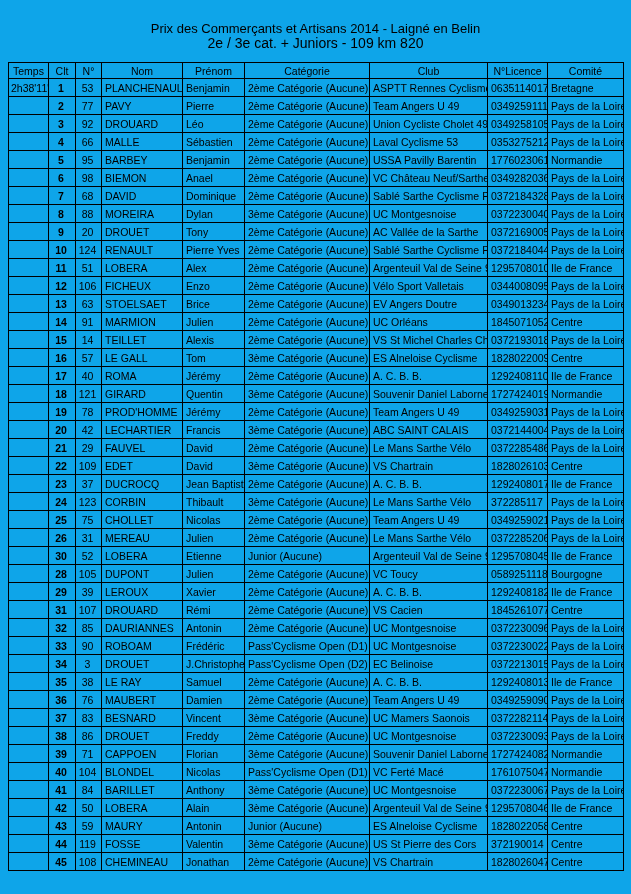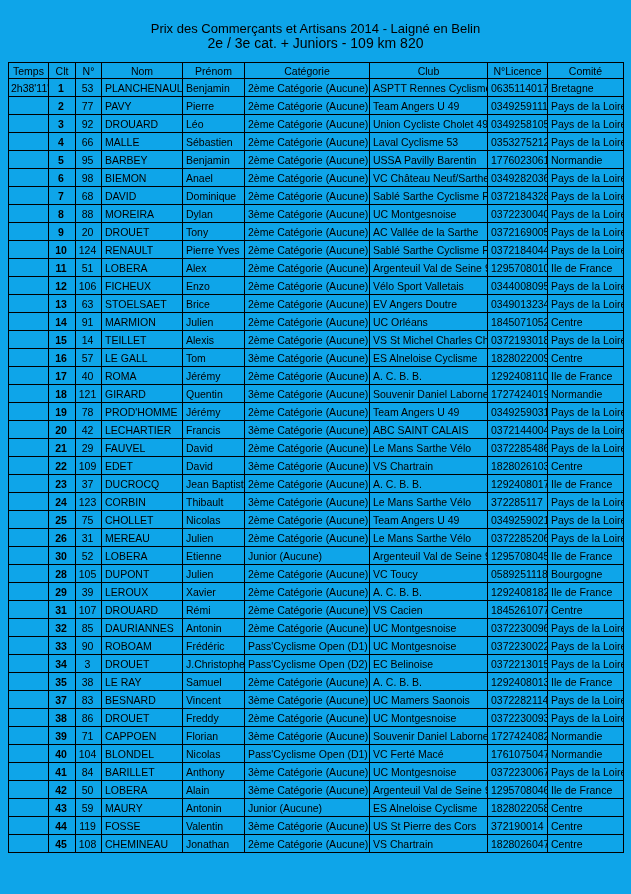--- a/index.html
+++ b/index.html
@@ -463,20 +463,31 @@
           <td class="col2">38</td>
           <td class="col3">LE RAY</td>
           <td class="col4">Samuel</td>
           <td class="col5">2ème Catégorie (Aucune)</td>
           <td class="col6">A. C. B. B.</td>
           <td class="col7">1292408013</td>
           <td class="col8">Ile de France</td>
         </tr>
         <tr>
           <td class="col0"></td>
+          <td class="col1">36</td>
+          <td class="col2">76</td>
+          <td class="col3">MAUBERT</td>
+          <td class="col4">Damien</td>
+          <td class="col5">2ème Catégorie (Aucune)</td>
+          <td class="col6">Team Angers U 49</td>
+          <td class="col7">0349259090</td>
+          <td class="col8">Pays de la Loire</td>
+        </tr>
+        <tr>
+          <td class="col0"></td>
           <td class="col1">37</td>
           <td class="col2">83</td>
           <td class="col3">BESNARD</td>
           <td class="col4">Vincent</td>
           <td class="col5">3ème Catégorie (Aucune)</td>
           <td class="col6">UC Mamers Saonois</td>
           <td class="col7">0372282114</td>
           <td class="col8">Pays de la Loire</td>
         </tr>
         <tr>

